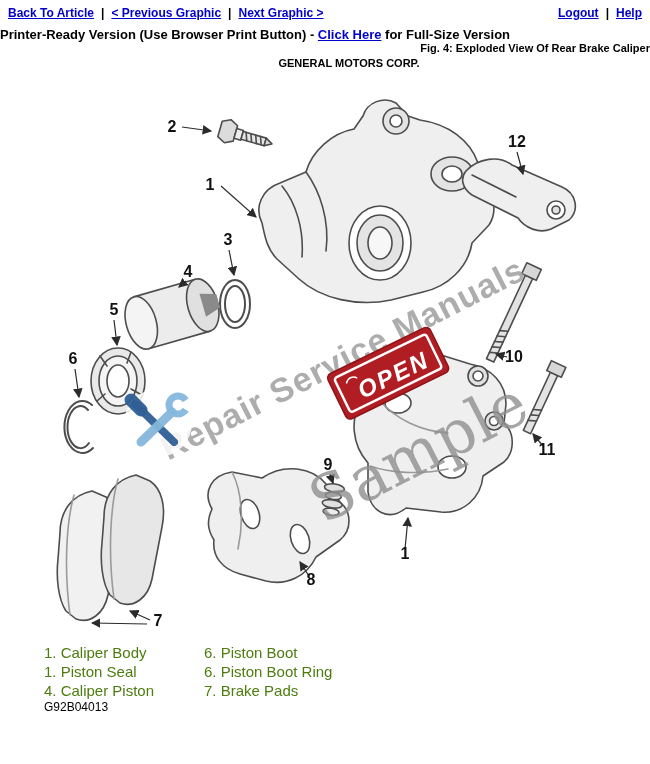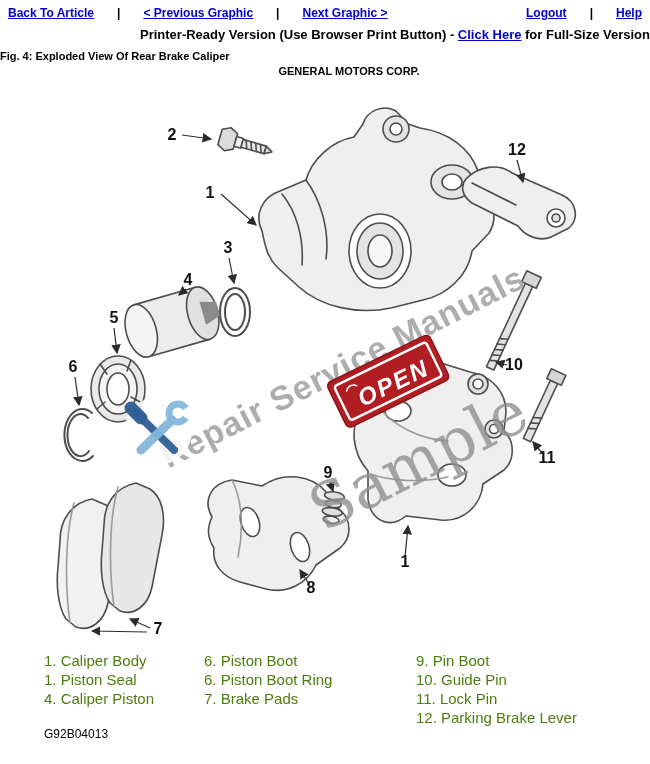--- a/index.html
+++ b/index.html
@@ -7,25 +7,25 @@
   body {
     width:650px; height:764px; overflow:hidden;
     font-family:"Liberation Sans", sans-serif; color:#000;
   }
   a { color:#0000cc; text-decoration:underline; cursor:pointer; }
 
   .topnav {
     display:flex; justify-content:space-between; align-items:baseline;
     padding:6px 8px 0 8px; font-size:12px; font-weight:bold;
   }
-  .nav-group { display:flex; gap:23px; white-space:nowrap; }
+  .nav-group { display:flex; gap:7px; white-space:nowrap; }
   .sep { color:#000; font-weight:bold; }
 
-  .title-line { text-align:right; font-size:13px; font-weight:bold; margin-top:7px; }
-  .fig-caption { text-align:left; font-size:11px; font-weight:bold; margin-top:8px; }
+  .title-line { text-align:left; font-size:13px; font-weight:bold; margin-top:7px; }
+  .fig-caption { text-align:right; font-size:11px; font-weight:bold; }
   .company    { text-align:center; font-size:11px; font-weight:bold; margin-top:3px;margin-left:48px; }
 
   .diagram { position:relative; width:650px; height:572px; margin-top:2px; }
   .diagram svg { display:block; }
 
   .legend { display:flex; padding-left:44px; font-size:15px; line-height:19px; color:#4d7c0f; }
   .legend ul { list-style:none; }
   .legend-col.c1 { width:160px; }
   .legend-col.c2 { width:212px; }
   .legend-col.c3 { width:220px; }
@@ -238,21 +238,15 @@
   <ul class="legend-col c1">
     <li>1. Caliper Body</li>
     <li>1. Piston Seal</li>
     <li>4. Caliper Piston</li>
   </ul>
   <ul class="legend-col c2">
     <li>6. Piston Boot</li>
     <li>6. Piston Boot Ring</li>
     <li>7. Brake Pads</li>
   </ul>
-  <ul class="legend-col c3">
-    <li>9. Pin Boot</li>
-    <li>10. Guide Pin</li>
-    <li>11. Lock Pin</li>
-    <li>12. Parking Brake Lever</li>
-  </ul>
 </div>
 
 <div class="footer-id">G92B04013</div>
 
 </body></html>

